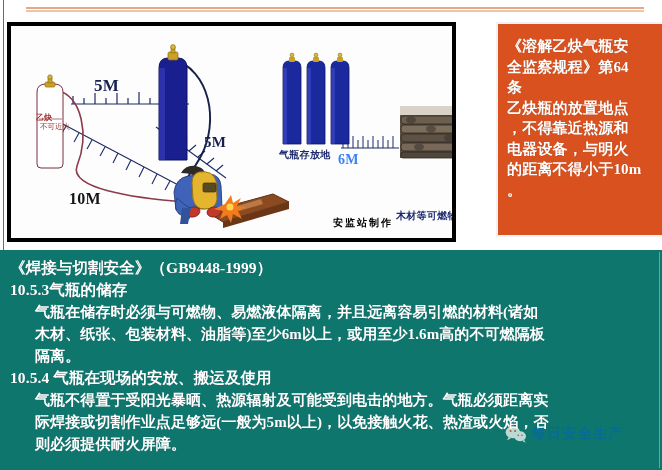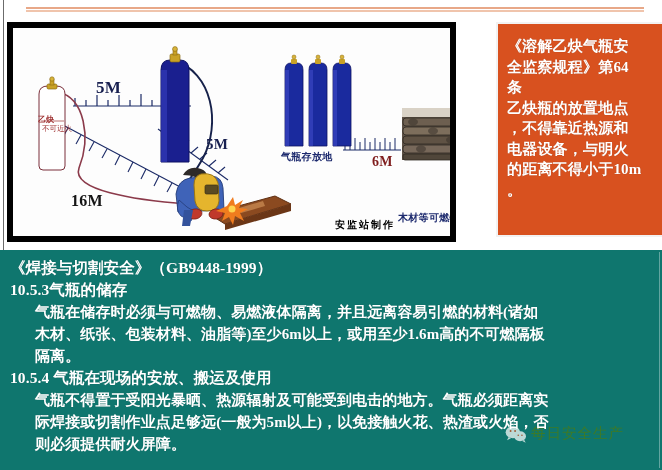--- a/index.html
+++ b/index.html
@@ -42,38 +42,38 @@
   }
 
   
   #illustration {
     position: absolute;
     left: 7px;
     top: 22px;
     width: 449px;
     height: 220px;
     background: #fdfdfd;
-    border: 6px solid #000000;
+    border: 4px solid #000000;
     overflow: hidden;
   }
 
   .ill-svg { position: absolute; left: 0; top: 0; }
 
   .ill-label {
     position: absolute;
     font-family: "Liberation Serif", "DejaVu Serif", serif;
     font-weight: bold;
     color: #1a2050;
     white-space: nowrap;
     letter-spacing: 0.3px;
   }
   .lbl-5m-a   { left: 83px;  top: 50px;  font-size: 17px; color:#182050; }
   .lbl-5m-b   { left: 193px; top: 108px; font-size: 15px; color:#182050; }
   .lbl-10m    { left: 58px;  top: 164px; font-size: 16px; color:#151515; }
-  .lbl-6m     { left: 359px; top: 126px; font-size: 14px; color:#7f1d1d; }
+  .lbl-6m     { left: 327px; top: 126px; font-size: 14px; color:#3b82f6; }
   .lbl-store  { left: 268px; top: 122px; font-size: 10px; color:#1d2a6e; font-weight:bold;}
   .lbl-wood   { left: 385px; top: 136px; font-size: 10px; color:#1d2a6e; font-weight:bold;margin-top:47px;}
   .lbl-maker  { left: 322px; top: 190px; font-size: 10px; color:#000000; font-weight:bold;
                 letter-spacing:2px;}
 
   .cyl-text {
     position: absolute;
     font-family: "Liberation Serif", "DejaVu Serif", serif;
     color: #9e3030;
     text-align: center;
@@ -130,24 +130,24 @@
     position: absolute;
     left: 505px;
     top: 424px;
     display: flex;
     align-items: center;
     gap: 4px;
     opacity: 0.72;
     pointer-events: none;
   }
   #watermark .wm-text {
-    color: #4d7c0f;
+    color: #0369a1;
     font-family: "Liberation Serif", "DejaVu Serif", serif;
     font-size: 14.5px;
-    font-weight: normal;
+    font-weight: bold;
     letter-spacing: 1px;
   }
   .wechat-mark { width: 22px; height: 18px; }
 
   
   .right-hair {
     position: absolute;
     right: 2px; top: 252px;
     width: 1px; height: 216px;
     background: rgba(255,255,255,0.35);
@@ -300,21 +300,21 @@
 
         <g>
           <path d="M214 178 l6 -9 l2 8 l8 -5 l-4 8 l9 1 l-8 4 l4 8 l-9 -5 l-2 9 l-4 -8 l-7 4 l3 -8 l-9 -2 z" fill="#f07c1e"></path>
           <circle cx="219" cy="181" r="3.5" fill="#ffd34d"></circle>
         </g>
       </g>
     </svg>
 
     <div class="ill-label lbl-5m-a">5M</div>
     <div class="ill-label lbl-5m-b">5M</div>
-    <div class="ill-label lbl-10m">16M</div>
+    <div class="ill-label lbl-10m">10M</div>
     <div class="ill-label lbl-6m">6M</div>
     <div class="ill-label lbl-store">气瓶存放地</div>
     <div class="ill-label lbl-wood">木材等可燃物</div>
     <div class="ill-label lbl-maker">安监站制作</div>
 
     <div class="cyl-text cyl-top">乙炔</div>
     <div class="cyl-text cyl-vert">不可近火</div>
   </div>
 
   <div id="quote-panel">

